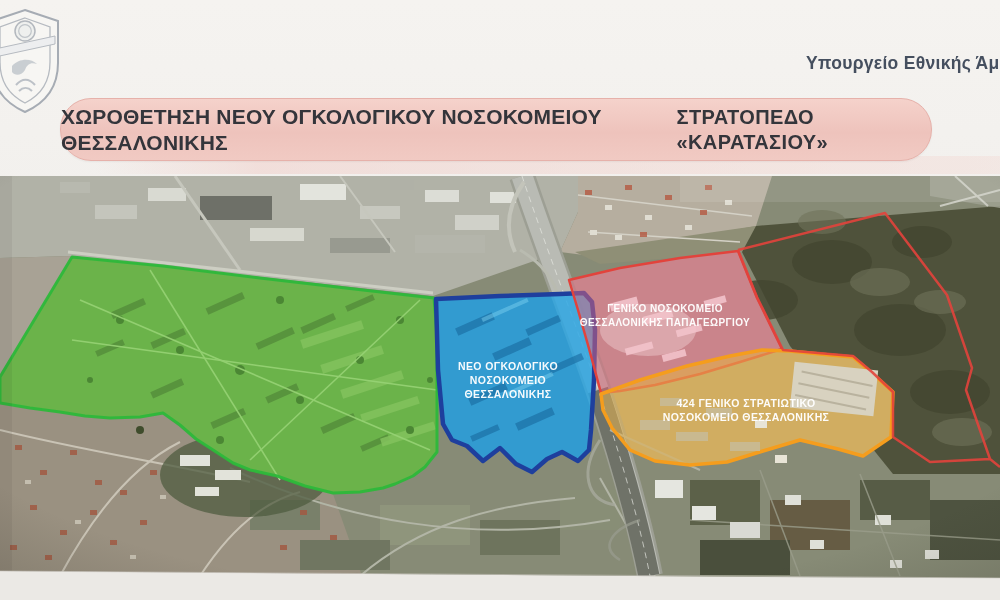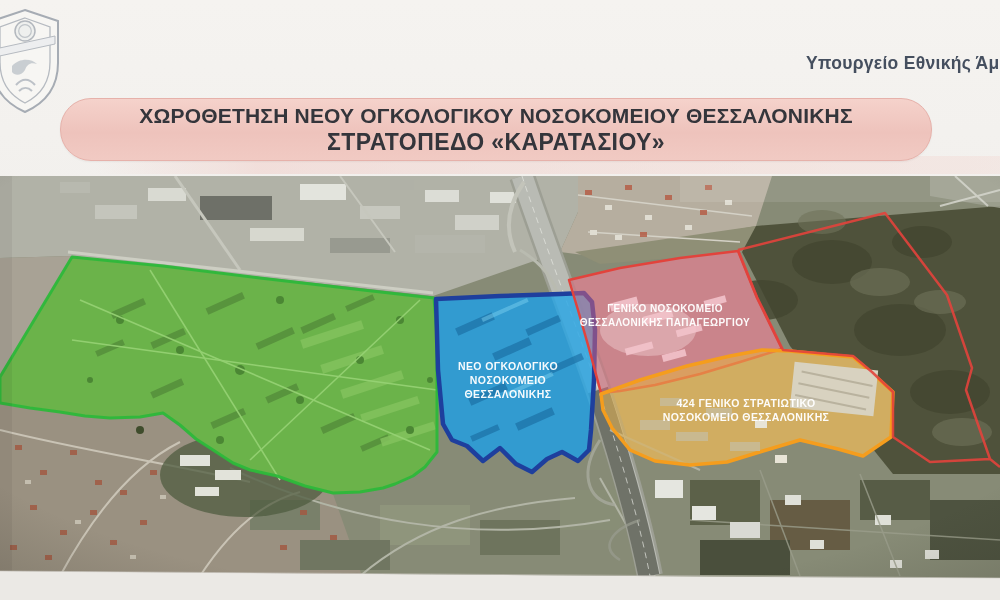--- a/index.html
+++ b/index.html
@@ -14,24 +14,24 @@
     font-size:17.5px;font-weight:bold;color:#454f5f;letter-spacing:.3px;
   }
   .pink-band{
     position:absolute;left:95px;top:156px;width:905px;height:18px;
     background:linear-gradient(90deg,rgba(240,200,195,0) 0%,rgba(240,203,198,.48) 18%,rgba(243,213,207,.34) 100%);
   }
   .banner{
     position:absolute;left:60px;top:98px;width:870px;height:61px;border-radius:31px;
     background:linear-gradient(180deg,#f5d2cb 0%,#eec3bc 55%,#f1cac3 100%);
     border:1px solid #e6b1aa;box-shadow:0 1px 2px rgba(0,0,0,.05);
-    display:flex;flex-direction:column;align-items:center;justify-content:center;
+    display:flex;flex-direction:row;align-items:center;justify-content:center;
   }
   .banner .l1{font-size:21px;font-weight:bold;color:#34353b;letter-spacing:.2px;line-height:1.22;}
-  .banner .l2{font-size:23px;font-weight:bold;color:#34353b;letter-spacing:.4px;line-height:1.22;}
+  .banner .l2{font-size:20px;font-weight:bold;color:#34353b;letter-spacing:.4px;line-height:1.22;}
   .mapsvg{position:absolute;left:0;top:176px;}
   .zlabel{font-family:"Liberation Sans","DejaVu Sans",sans-serif;font-weight:bold;
     fill:#ffffff;fill-opacity:.96;text-anchor:middle;letter-spacing:.4px;}
 </style>
 </head>
 <body>
 
 <div class="photo">
 
   <svg class="emblem" width="78" height="112" viewBox="0 0 78 112">

